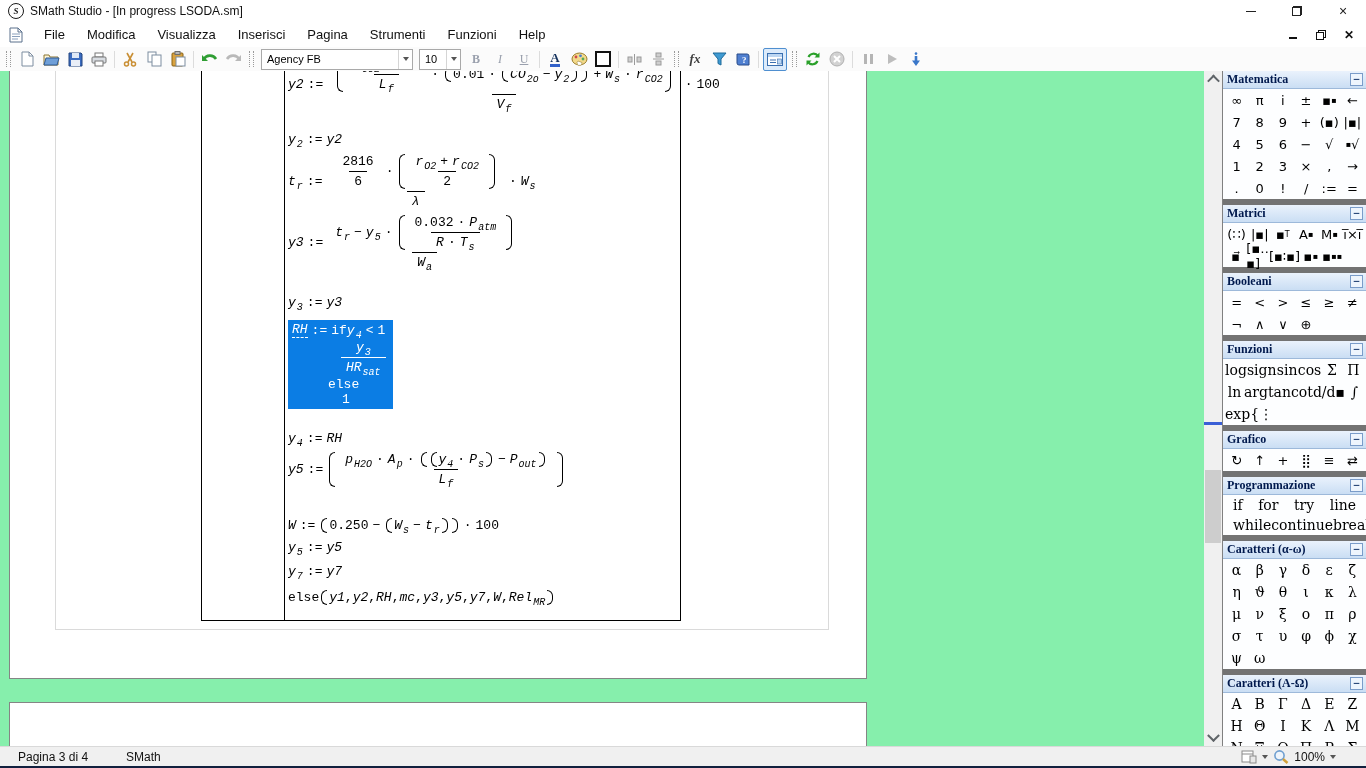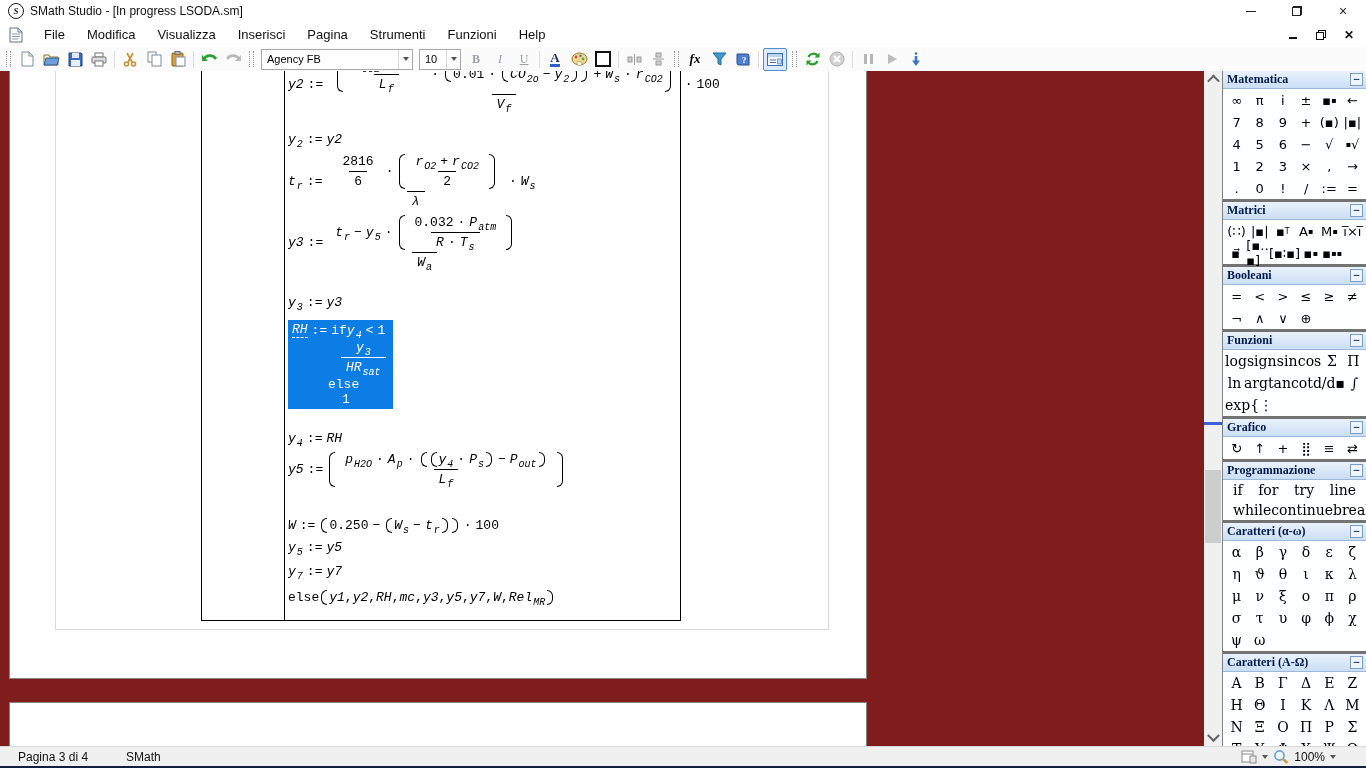--- a/index.html
+++ b/index.html
@@ -41,28 +41,28 @@
   .tbtn.active{border:1px solid #4f8fd0;background:#dcebfb}
   .combo{height:19px;border:1px solid #a9a9a9;background:#fff;display:flex;align-items:center;font-size:11px;margin:0 3px}
   .combo .val{padding:0 5px;flex:1;white-space:nowrap;overflow:hidden}
   .combo .drop{width:13px;height:100%;border-left:1px solid #d5d5d5;display:flex;align-items:center;justify-content:center}
   .arrow-down{width:0;height:0;border-left:3px solid transparent;border-right:3px solid transparent;border-top:4px solid #555}
   .combo-font{width:150px}
   .combo-size{width:40px}
   .lbl-b{font-weight:bold;font-size:12px;color:#9aa0ad;font-family:"Liberation Serif",serif}
   .lbl-i{font-style:italic;font-size:12px;color:#9aa0ad;font-family:"Liberation Serif",serif}
   .lbl-u{text-decoration:underline;font-size:12px;color:#9aa0ad;font-family:"Liberation Serif",serif}
-  .lbl-fx{font:italic bold 13px "Liberation Serif",serif;color:#000000}
+  .lbl-fx{font:italic bold 13px "Liberation Serif",serif;color:#404040}
   .lbl-A{font:bold 13px "Liberation Serif",serif;color:#16335e;border-bottom:3px solid #3261c9;line-height:12px}
   .border-sq{width:12px;height:12px;border:2.5px solid #111;background:#fff}
   .pause-bars{display:flex;gap:3px}.pause-bars i{display:block;width:3px;height:10px;background:#b5b5b5}
   .play-tri{width:0;height:0;border-top:5px solid transparent;border-bottom:5px solid transparent;border-left:9px solid #bdbdbd}
 
   
-  .canvas{position:absolute;top:71px;left:0;width:1250px;bottom:21px;background:#7f1d1d;overflow:hidden}
+  .canvas{position:absolute;top:71px;left:0;width:1250px;bottom:21px;background:#86efac;overflow:hidden}
   .page{position:absolute;background:#fff;border:1px solid #858585}
   .page1{left:9px;top:-40px;width:856px;height:646px}
   .page2{left:9px;top:631px;width:856px;height:120px}
   .marginbox{position:absolute;left:45px;top:6px;width:772px;height:590px;border:1px solid #dadada}
   .mathbox{position:absolute;left:191px;top:0;width:478px;height:587px;border:1px solid #000;background:#fff}
   .mathbox::before{content:"";position:absolute;left:82px;top:0;bottom:0;width:1px;background:#000}
 
   
   .formula{position:absolute;left:86px;font:13px "Liberation Mono",monospace;color:#000;white-space:nowrap}
   .mrow{display:inline-flex;align-items:center}
@@ -92,21 +92,21 @@
   .vs-arrow{position:absolute;left:0;width:18px;height:17px;display:flex;align-items:center;justify-content:center}
   .vs-up{top:0}.vs-down{bottom:0}
   .chev{width:7px;height:7px;border-left:2px solid #5f6468;border-top:2px solid #5f6468}
   .chev.up{transform:rotate(45deg) translate(1px,1px)}
   .chev.down{transform:rotate(225deg) translate(2px,2px)}
   .vs-thumb{position:absolute;left:1px;width:16px;top:399px;height:73px;background:#cdcdcd}
   .vs-marker{position:absolute;left:0;width:18px;top:351px;height:3px;background:#3a5fd6}
 
   
   .panel{position:absolute;left:1222px;top:71px;right:0;bottom:21px;background:#f3f7fc;border-left:1px solid #808080;overflow:hidden}
-  .psection{border-bottom:3px solid #737373}
+  .psection{border-bottom:6px solid #737373}
   .phead{height:17px;display:flex;align-items:center;padding:0 3px 0 4px;
          background:linear-gradient(#eaf2fc,#cadef4);border-bottom:1px solid #9db9da;
          font:bold 12px "Liberation Serif",serif;color:#00194d}
   .pcollapse{margin-left:auto;width:11px;height:11px;border:1px solid #7a9cc9;background:#eef5fd;
              display:flex;align-items:center;justify-content:center;font:bold 9px "DejaVu Sans",sans-serif;color:#1c3c70;line-height:9px}
   .pgrid{display:grid;grid-template-columns:repeat(6,1fr);background:#fdfeff;padding:1px 2px}
   .pbtn{height:20px;display:flex;align-items:center;justify-content:center;font-size:13px;color:#000;cursor:default}
   .pflex{display:flex;justify-content:space-between;padding:0 10px;background:#fdfeff;height:20px;align-items:center}
   .pflex .pbtn{height:20px}
   .f-sans .pbtn{font-family:"DejaVu Sans",sans-serif}

